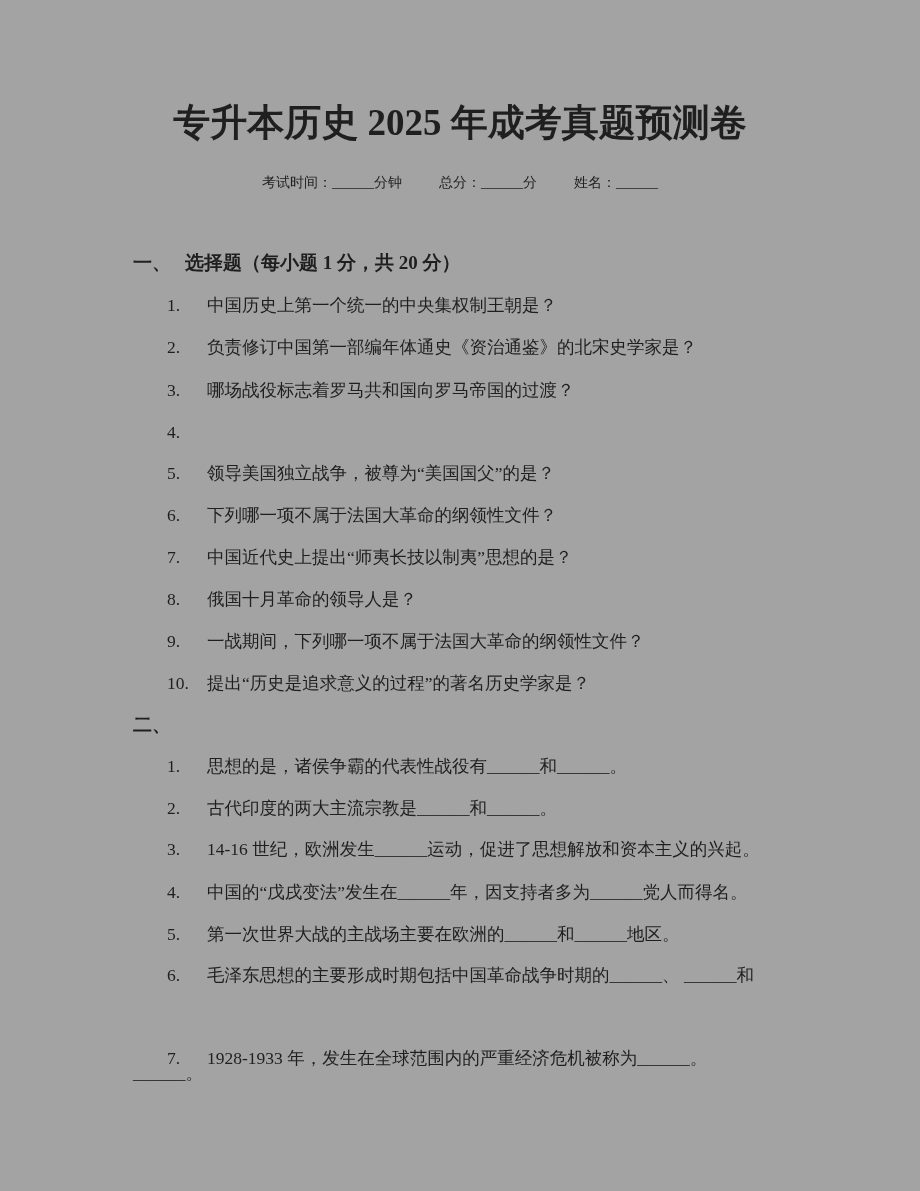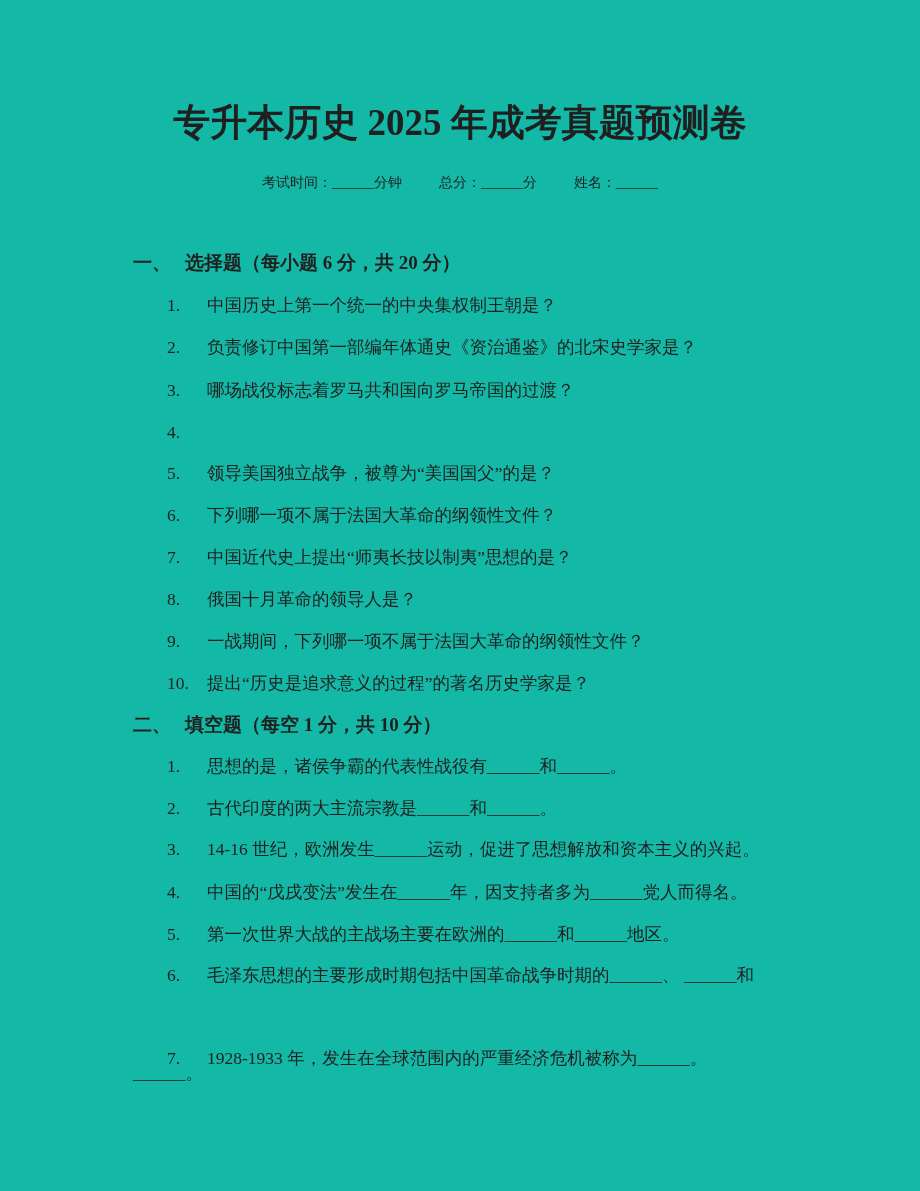--- a/index.html
+++ b/index.html
@@ -1,20 +1,20 @@
 <!DOCTYPE html>
 <html><head>
 <meta charset="utf-8">
 <style>
   html, body { margin: 0; padding: 0; background: #fff; }
   .page {
     position: relative;
     width: 920px;
     height: 1191px;
-    background: #14b8a6;
+    background: #a3a3a3;
     font-family: "Liberation Serif", "DejaVu Serif", serif;
     color: #1f1f1f;
     overflow: hidden;
   }
   .abs { position: absolute; white-space: nowrap; }
   .title {
     top: 99px; left: 0; right: 0;
     text-align: center;
     font-size: 37px;
     font-weight: 700;
@@ -57,21 +57,21 @@
   <div class="abs title">专升本历史 2025 年成考真题预测卷</div>
 
   <div class="abs exam-info">
     <span>考试时间：______分钟</span>
     <span>总分：______分</span>
     <span>姓名：______</span>
   </div>
 
   <div class="abs sec-head" style="top:249px">
     <span class="sec-num">一、</span>
-    <span class="sec-label">选择题（每小题 6 分，共 20 分）</span>
+    <span class="sec-label">选择题（每小题 1 分，共 20 分）</span>
   </div>
 
   <div class="abs q" style="top:292px">
     <span class="q-num">1.</span>
     <span class="q-text">中国历史上第一个统一的中央集权制王朝是？</span>
   </div>
   <div class="abs q" style="top:334px">
     <span class="q-num">2.</span>
     <span class="q-text">负责修订中国第一部编年体通史《资治通鉴》的北宋史学家是？</span>
   </div>
@@ -102,21 +102,20 @@
     <span class="q-num">9.</span>
     <span class="q-text">一战期间，下列哪一项不属于法国大革命的纲领性文件？</span>
   </div>
   <div class="abs q" style="top:670px">
     <span class="q-num">10.</span>
     <span class="q-text">提出“历史是追求意义的过程”的著名历史学家是？</span>
   </div>
 
   <div class="abs sec-head" style="top:711px">
     <span class="sec-num">二、</span>
-    <span class="sec-label">填空题（每空 1 分，共 10 分）</span>
   </div>
 
   <div class="abs q" style="top:753px">
     <span class="q-num">1.</span>
     <span class="q-text">思想的是，诸侯争霸的代表性战役有______和______。</span>
   </div>
   <div class="abs q" style="top:795px">
     <span class="q-num">2.</span>
     <span class="q-text">古代印度的两大主流宗教是______和______。</span>
   </div>

